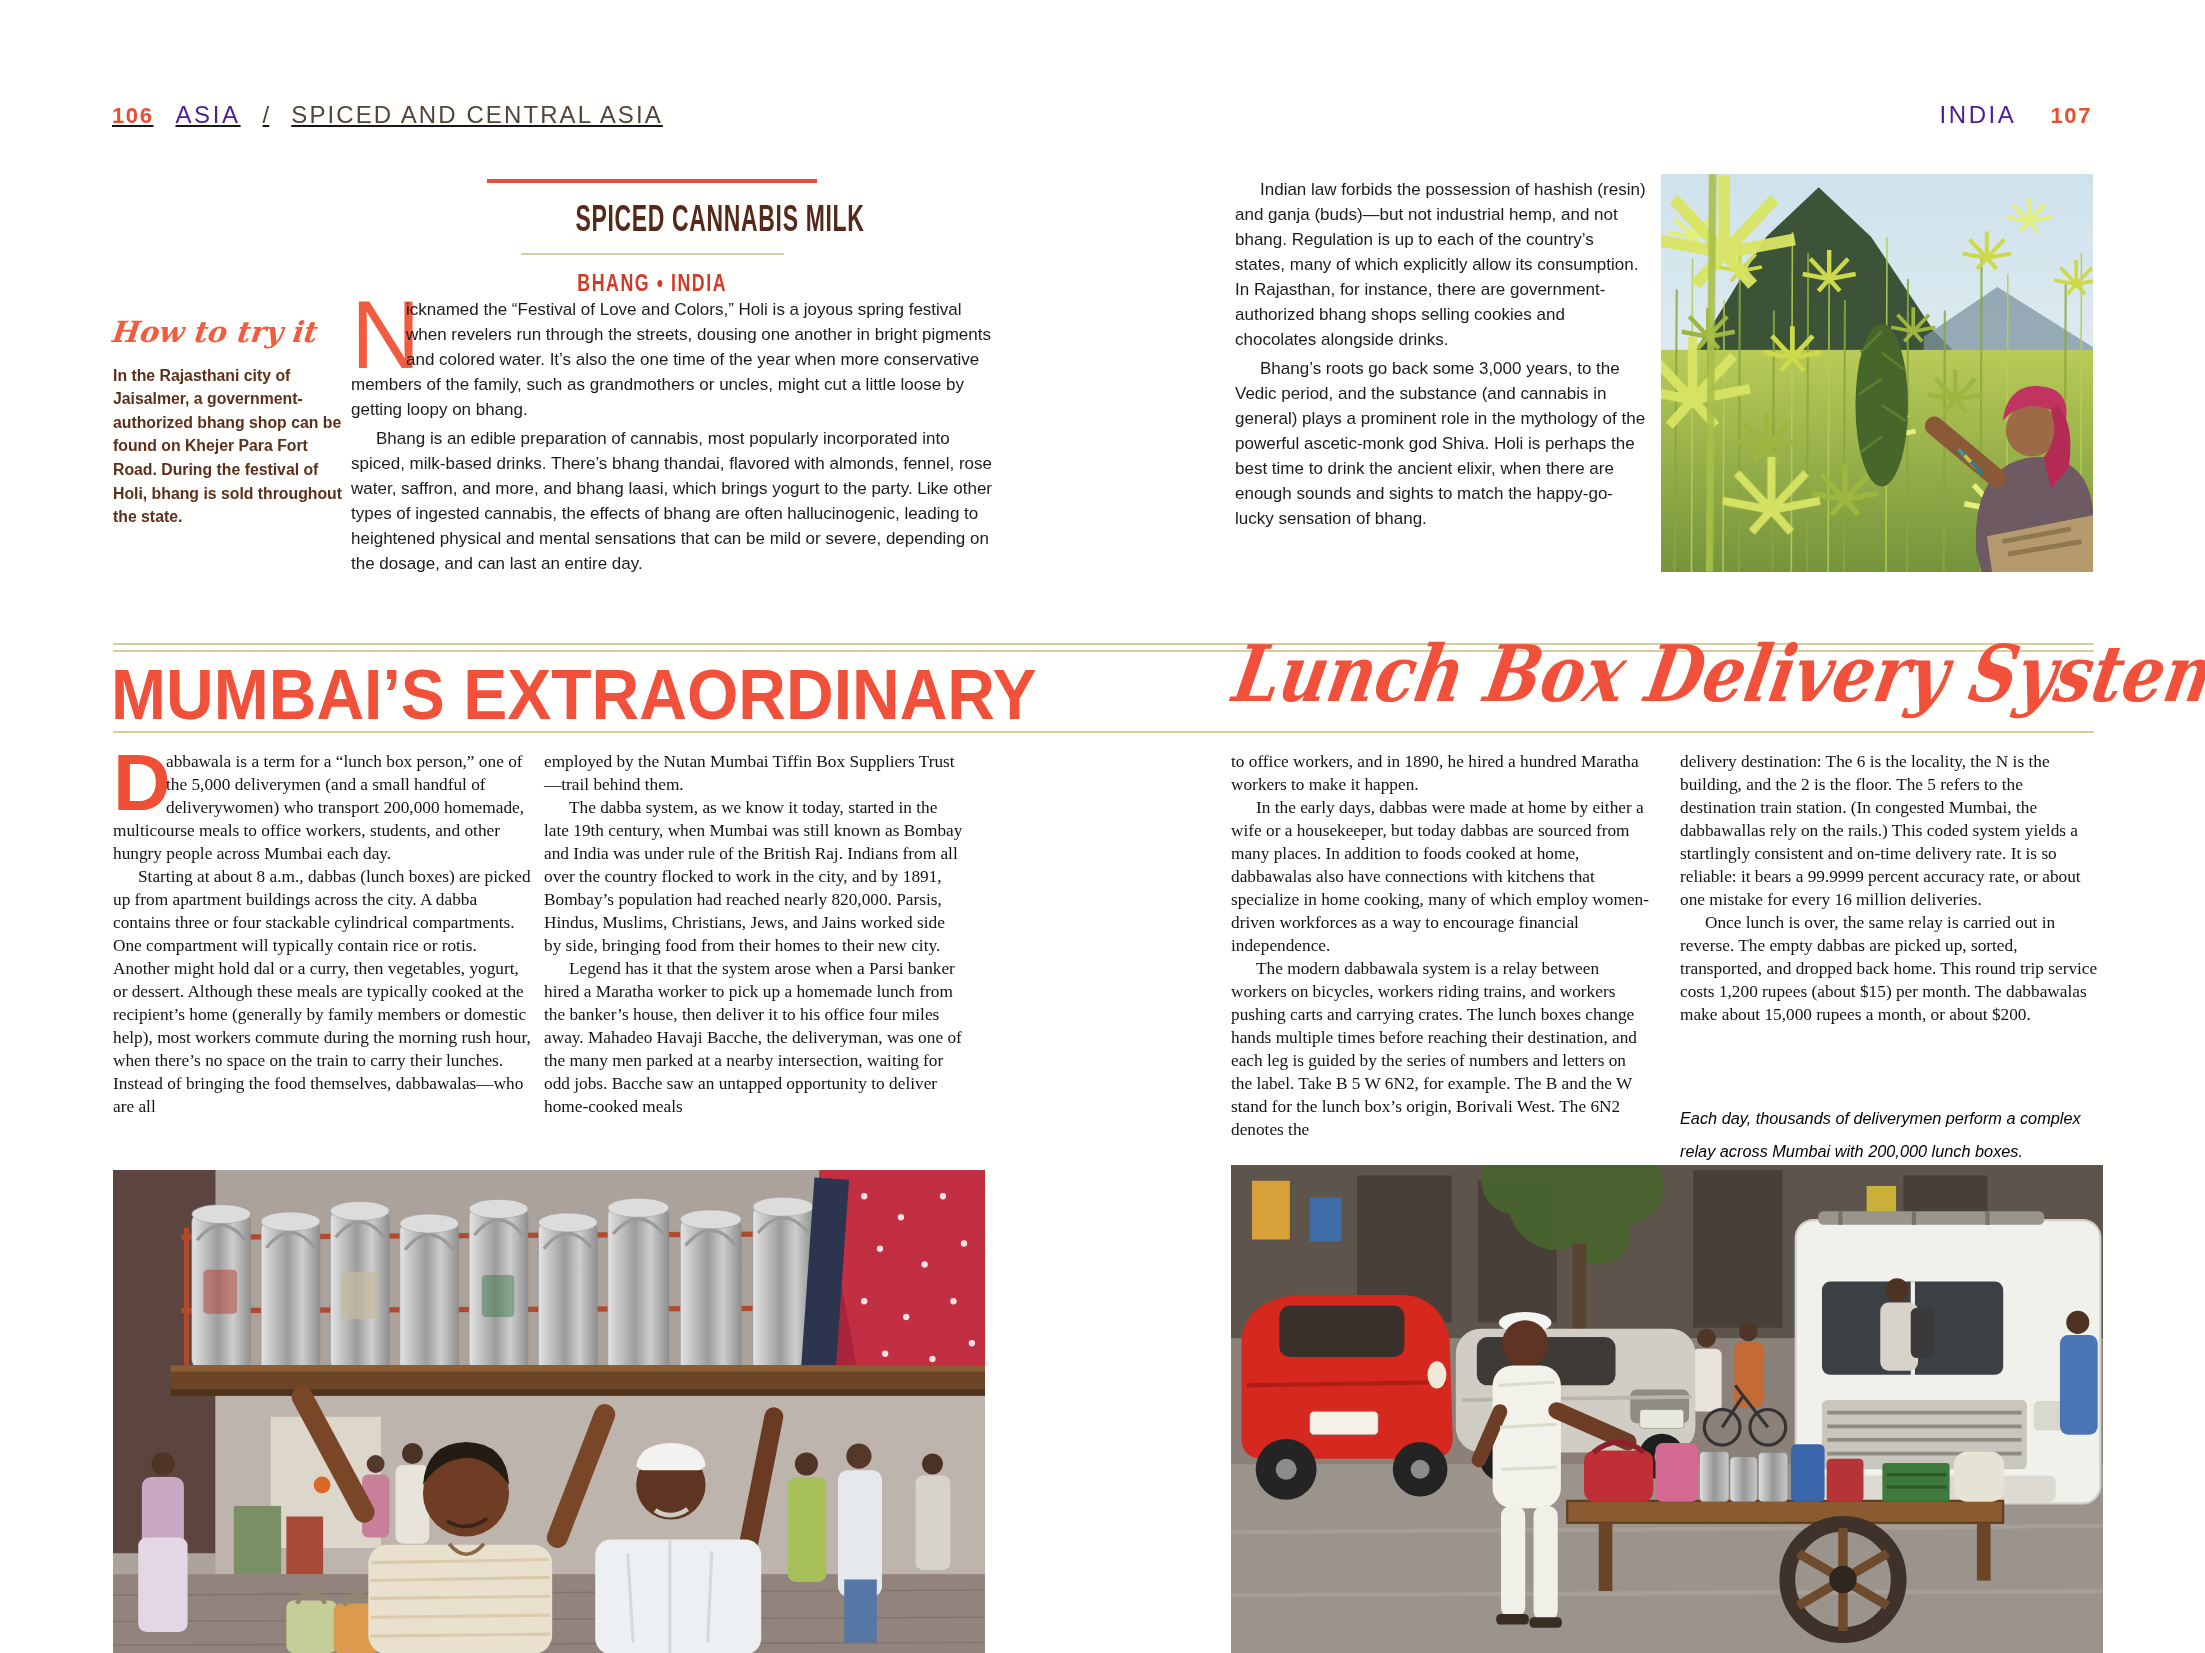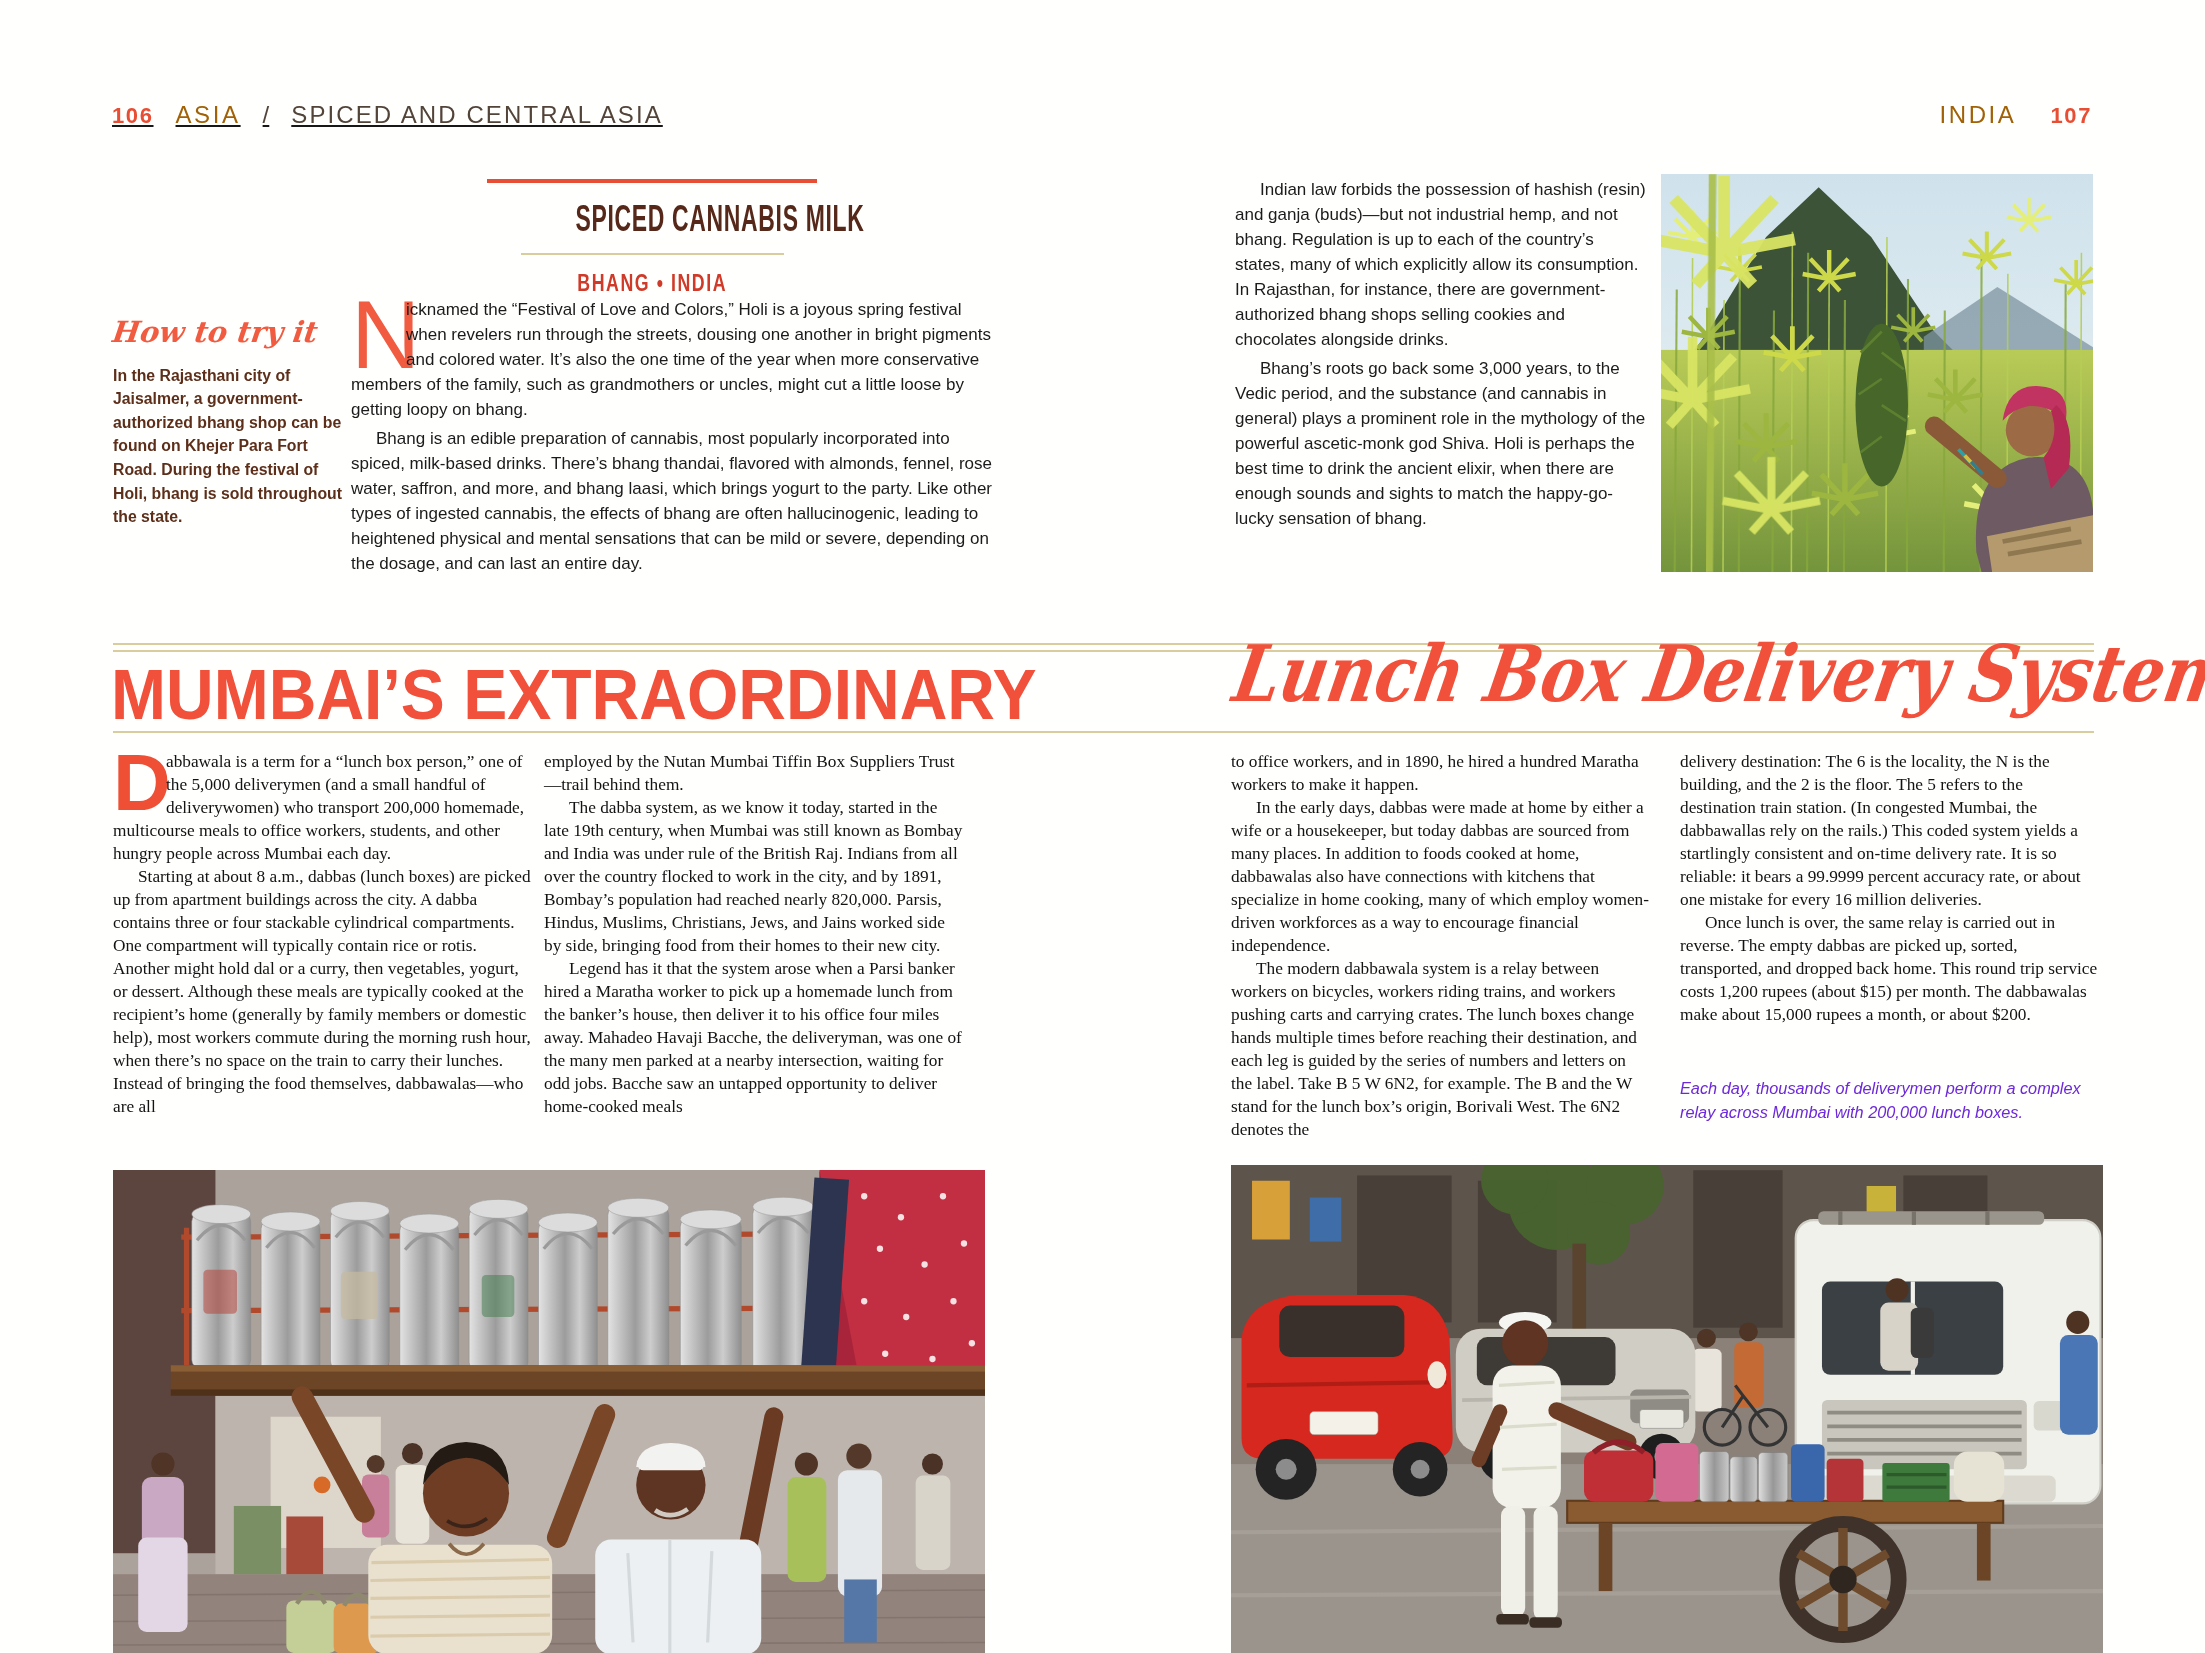--- a/index.html
+++ b/index.html
@@ -4,21 +4,21 @@
 <style>
   html,body{margin:0;padding:0;background:#ffffff;}
   .spread{position:relative;width:2205px;height:1654px;background:#fffffe;
           font-family:"Liberation Sans",sans-serif;color:#171717;overflow:hidden;}
   .abs{position:absolute;}
 
   
   .head-left{left:112px;top:101px;display:flex;align-items:baseline;gap:22px;text-decoration:underline;}
   .head-right{right:113px;top:101px;display:flex;align-items:baseline;gap:34px;}
   .folio{font-size:22px;font-weight:700;color:#e84e33;letter-spacing:1.6px;}
-  .crumb-blue{font-size:24px;color:#a16207;letter-spacing:2.6px;font-weight:400;}
+  .crumb-blue{font-size:24px;color:#4c1d95;letter-spacing:2.6px;font-weight:400;}
   .crumb-brown{font-size:24px;color:#53443a;letter-spacing:2.1px;font-weight:400;}
   .crumb-slash{font-size:24px;color:#53443a;font-weight:400;}
 
   
   .a1-titleblock{left:487px;top:179px;width:330px;text-align:center;}
   .rule-red{height:3.7px;background:#e84e33;}
   .a1-title{margin:15.8px 0 0;font-size:37px;font-weight:700;color:#56281a;white-space:nowrap;
             display:inline-block;transform:scaleX(.62);transform-origin:center;letter-spacing:1.1px;}
   .rule-tan-small{height:2.1px;background:#d9cc9d;width:263px;margin:12.6px auto 0;}
   .a1-subtitle{margin-top:13.7px;font-size:24px;font-weight:700;color:#d03a28;white-space:nowrap;
@@ -49,21 +49,21 @@
   
   .sercol{width:420px;font-family:"Liberation Serif",serif;font-size:17.3px;line-height:23px;color:#131313;}
   .sercol p{margin:0;}
   .col1{left:113px;top:750px;}
   .col2{left:544px;top:750px;}
   .col3{left:1231px;top:750px;}
   .col4{left:1680px;top:750px;}
   .dropcap-d{float:left;color:#ee4f35;font-size:80px;line-height:66px;width:53px;
              font-family:"Liberation Sans",sans-serif;font-weight:700;}
 
-  .caption{left:1680px;top:1076px;width:420px;font-size:16.3px;line-height:24px;font-style:italic;color:#6d28d9;}
+  .caption{left:1680px;top:1102px;width:420px;font-size:16.3px;line-height:33px;font-style:italic;color:#000000;}
 
   
   .photo{position:absolute;overflow:hidden;background:#cfd4cc;}
   .photo svg{display:block;width:100%;height:100%;}
   .ph-cannabis{left:1661px;top:174px;width:432px;height:398px;}
   .ph-tiffins{left:113px;top:1170px;width:872px;height:484px;}
   .ph-cart{left:1231px;top:1165px;width:872px;height:489px;}
 </style>
 </head>
 <body>

